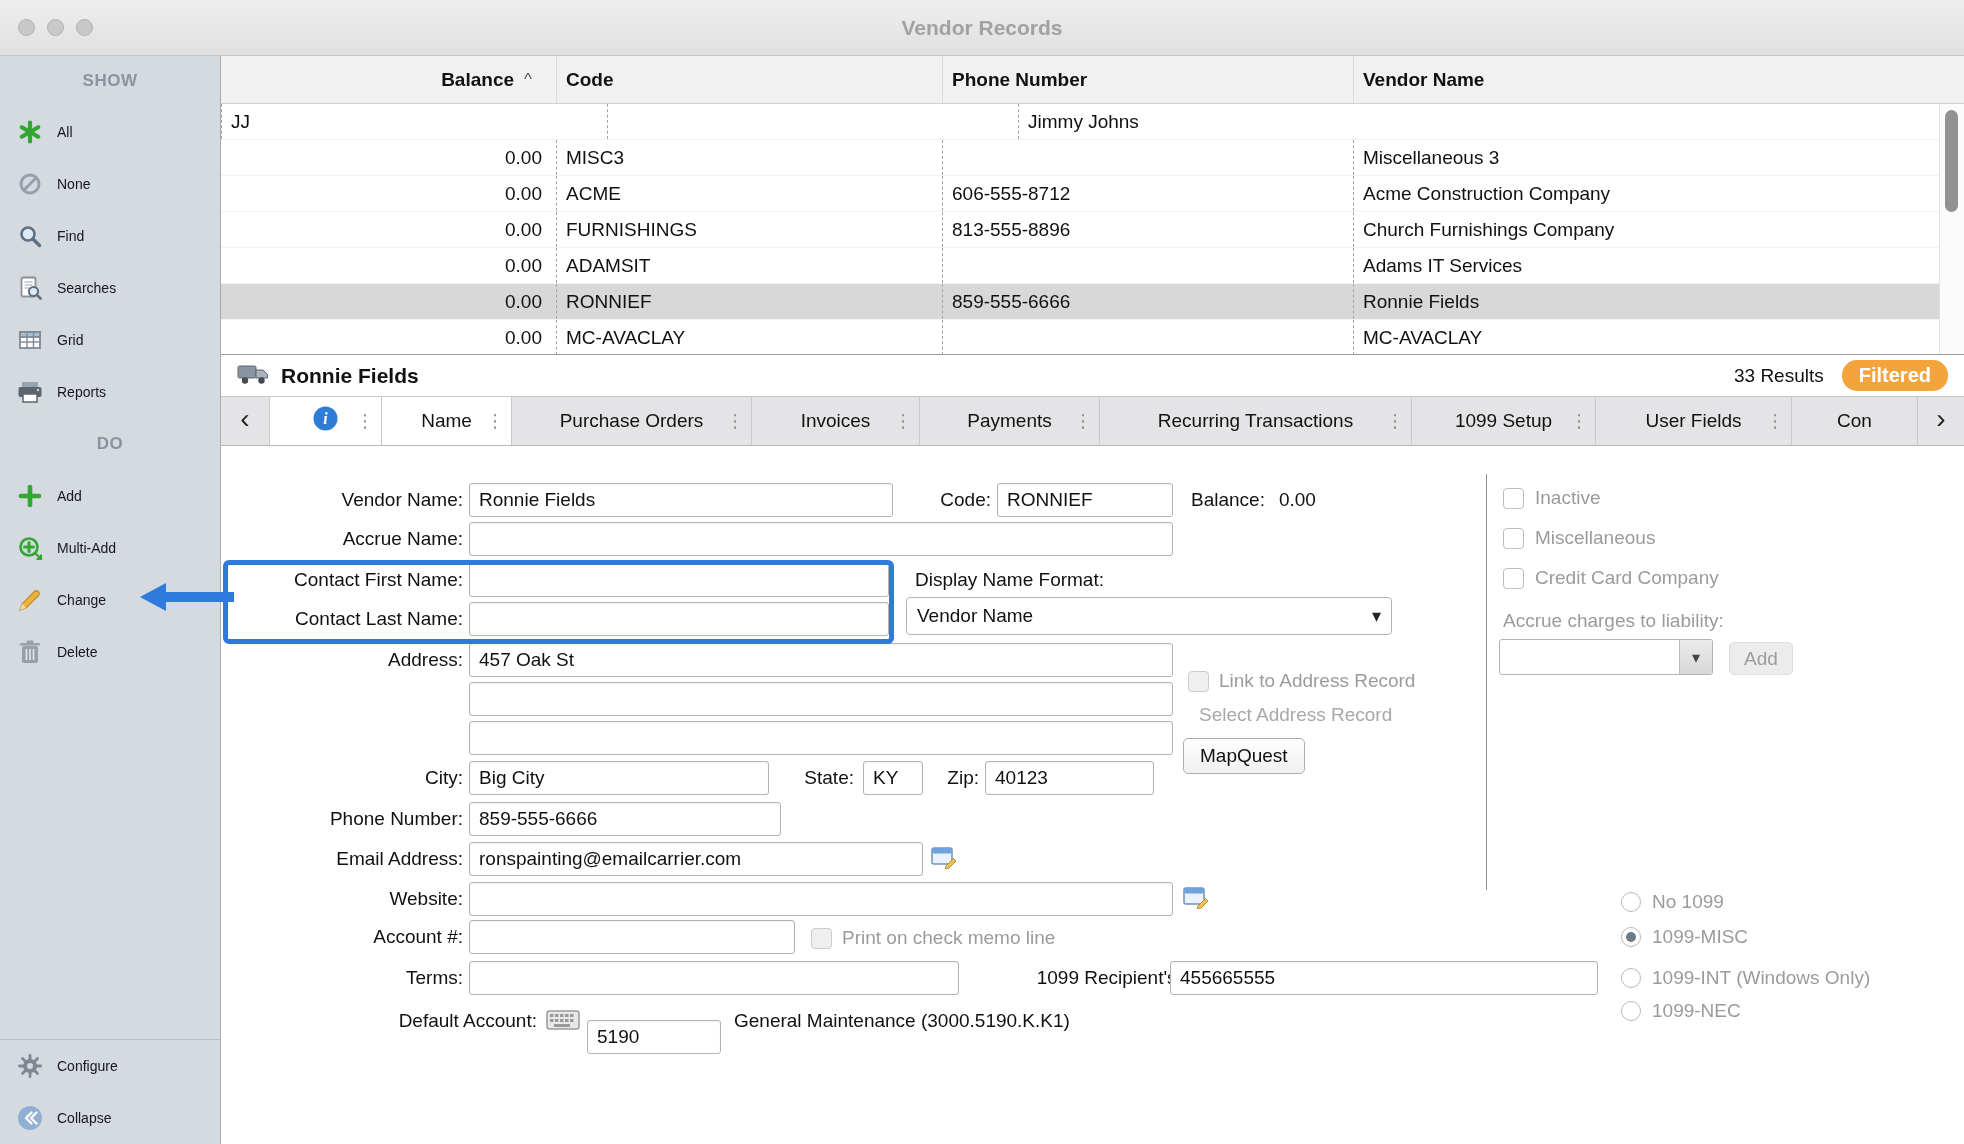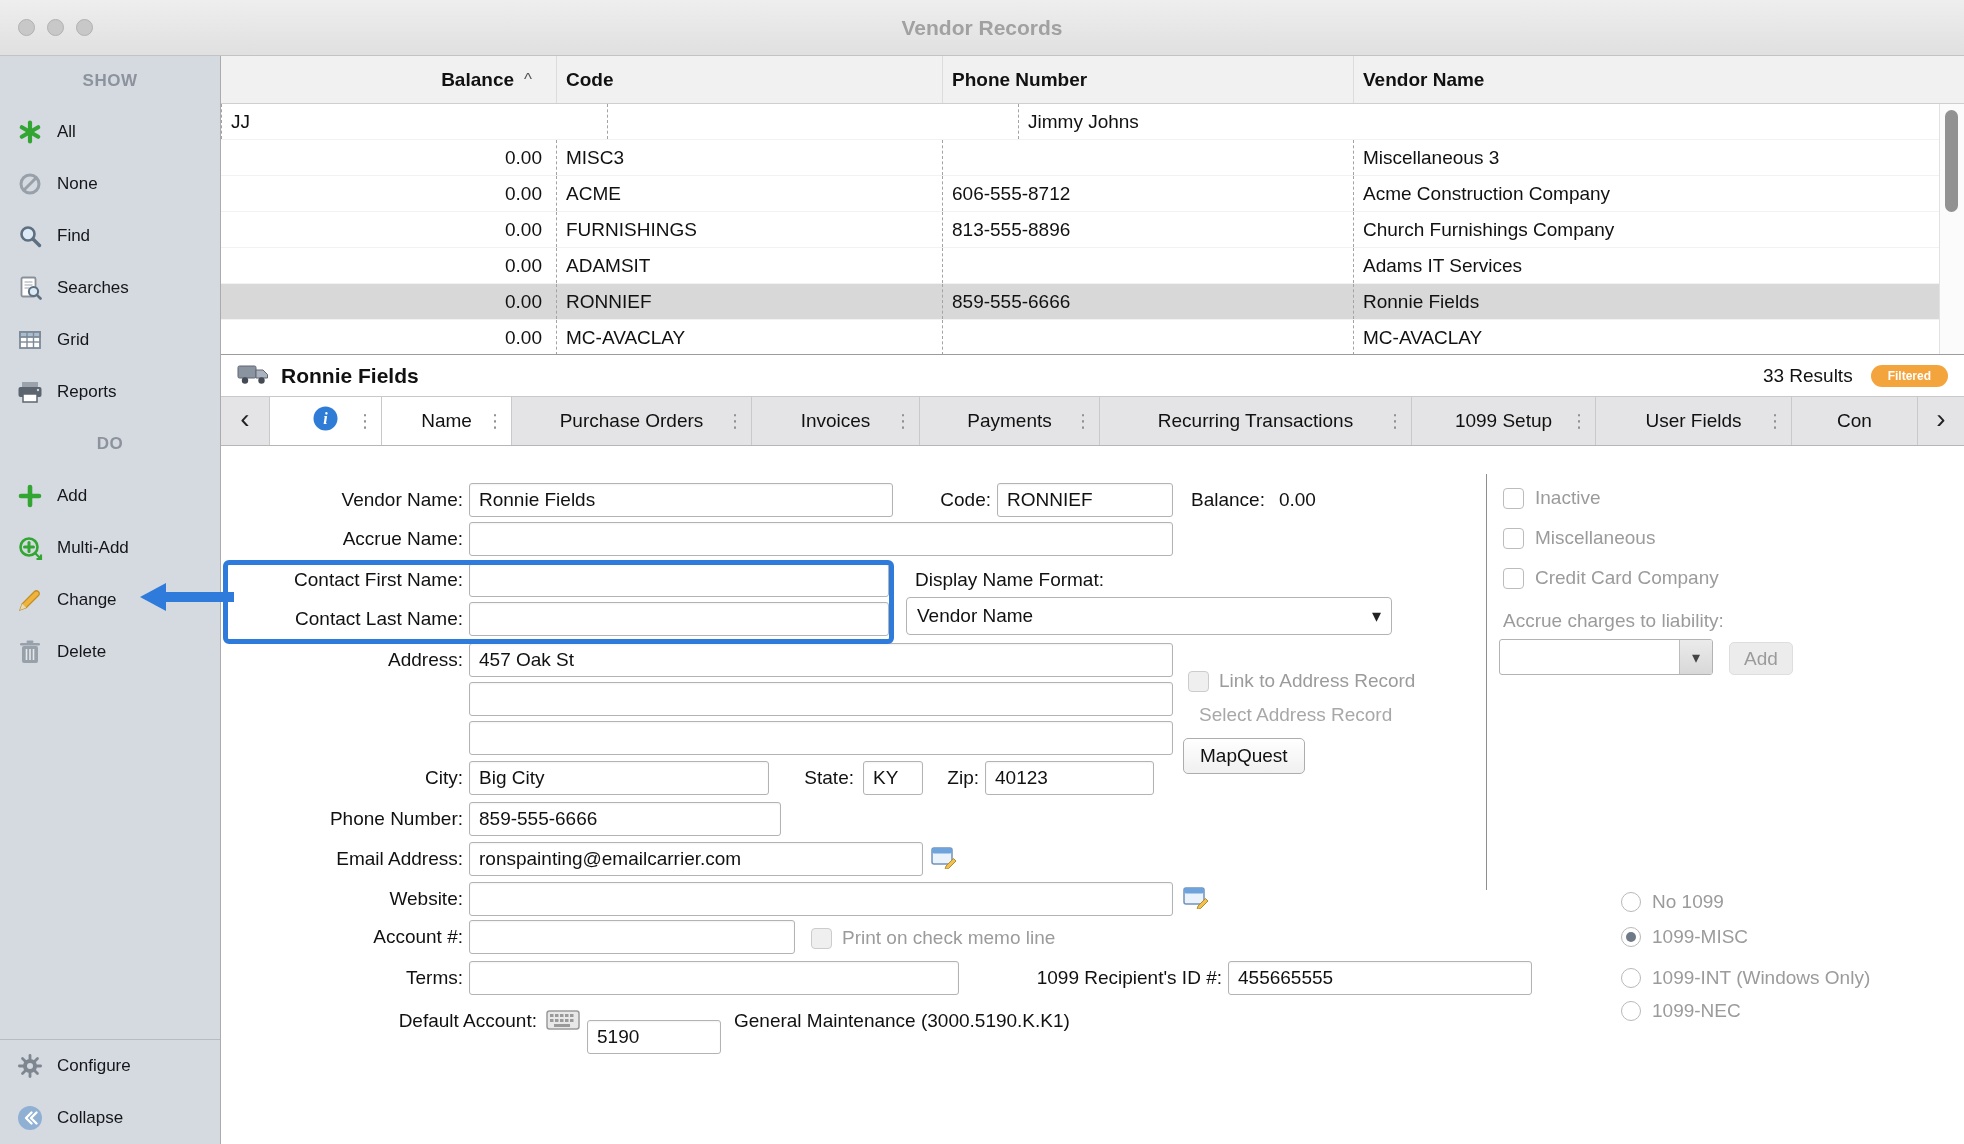--- a/index.html
+++ b/index.html
@@ -13,21 +13,21 @@
   .tl{width:17px;height:17px;border-radius:50%;background:#c9c8c9;border:1px solid #b2b1b2;box-sizing:border-box}
   .win-title{position:absolute;left:0;right:0;top:0;height:56px;line-height:56px;text-align:center;
              font-size:21px;font-weight:700;color:#a2a1a2}
 
   
   .sidebar{position:absolute;left:0;top:56px;width:221px;height:1088px;background:#d5dae1;
            border-right:1px solid #ababab;box-sizing:border-box}
   .side-header{height:50px;display:flex;align-items:center;justify-content:center;
                color:#8d939c;font-size:17px;font-weight:700;letter-spacing:.5px}
   .side-header.do{height:52px}
-  .side-item{height:52px;display:flex;align-items:center;padding-left:16px;gap:13px;font-size:17px;color:#15161a;cursor:default}
+  .side-item{height:52px;display:flex;align-items:center;padding-left:16px;gap:13px;font-size:14px;color:#15161a;cursor:default}
   .side-item .icn{width:28px;display:flex;justify-content:center;align-items:center}
   .side-bottom{position:absolute;left:0;bottom:0;width:100%}
   .side-divider{height:1px;background:#b7bcc4}
 
   
   .content{position:absolute;left:221px;top:56px;width:1743px;height:1088px;background:#fff}
 
   
   .vendor-table{position:absolute;left:0;top:0;width:1743px;height:298px;overflow:hidden;background:#fff}
   .thead{display:flex;height:48px;background:#f1f1f1;border-bottom:1px solid #cfcfcf;
@@ -49,21 +49,21 @@
   .table-scrollbar{position:absolute;right:0;top:48px;width:25px;height:250px;background:#fbfbfb;border-left:1px solid #e2e2e2;box-sizing:border-box}
   .sb-thumb{position:absolute;left:5px;top:6px;width:13px;height:102px;border-radius:7px;background:#929292}
 
   
   .detail-bar{position:absolute;left:0;top:298px;width:1743px;height:43px;background:#fff;
               border-top:1px solid #9c9c9c;border-bottom:1px solid #c9c9c9;display:flex;align-items:center;
               box-sizing:border-box;padding:0 16px;gap:12px}
   .record-name{font-size:21px;font-weight:700}
   .spacer{flex:1}
   .results{font-size:19px}
-  .badge{background:#f4a43c;color:#fff;font-weight:700;font-size:12px;padding:4px 17px;border-radius:15px;margin-left:6px}
+  .badge{background:#f4a43c;color:#fff;font-weight:700;font-size:20px;padding:4px 17px;border-radius:15px;margin-left:6px}
 
   
   .tabbar{position:absolute;left:0;top:341px;width:1743px;height:49px;background:#e4e4e6;
           border-bottom:1px solid #b6b6b8;display:flex;align-items:stretch;box-sizing:border-box}
   .tab-chev{border:none;background:transparent;font-size:28px;color:#222;display:flex;align-items:center;
             justify-content:center;padding:0 0 4px 0;font-family:inherit;cursor:default}
   .tab-seg{display:flex;align-items:center;justify-content:center;position:relative;
            border-left:1px solid #c9c9cb;font-size:19px;color:#111;box-sizing:border-box}
   .tab-seg.last{border-right:1px solid #c9c9cb}
   .tab-seg.active{background:#fff}
@@ -460,21 +460,21 @@
       <span class="lbl" style="left:0;top:474px;width:242px">Account #:</span>
       <input class="fld" style="left: 248px; top: 474px; width: 326px;" value="">
       <div class="frow" style="left:590px;top:478px;height:28px">
         <span class="cb dis"></span>
         <span class="gray">Print on check memo line</span>
       </div>
 
       <span class="lbl" style="left:0;top:515px;width:242px">Terms:</span>
       <input class="fld" style="left: 248px; top: 515px; width: 490px;" value="">
       <span class="lbl" style="left:690px;top:515px;width:311px">1099 Recipient's ID #:</span>
-      <input class="fld" style="left: 1007px; top: 515px; width: 304px;" value="455665555">
+      <input class="fld" style="left: 949px; top: 515px; width: 428px;" value="455665555">
 
       <span class="lbl" style="left:0;top:558px;width:316px">Default Account:</span>
       <button class="icon-btn" style="left:325px;top:562px"><svg width="34" height="24" viewBox="0 0 34 24">
             <rect x="1" y="3" width="32" height="18" rx="2.5" fill="#e8e8e8" stroke="#9a9a9a" stroke-width="1.5"></rect>
             <g fill="#9a9a9a">
               <rect x="4" y="6" width="3.5" height="3"></rect>
               <rect x="9" y="6" width="3.5" height="3"></rect>
               <rect x="14" y="6" width="3.5" height="3"></rect>
               <rect x="19" y="6" width="3.5" height="3"></rect>
               <rect x="24" y="6" width="3.5" height="3"></rect>

